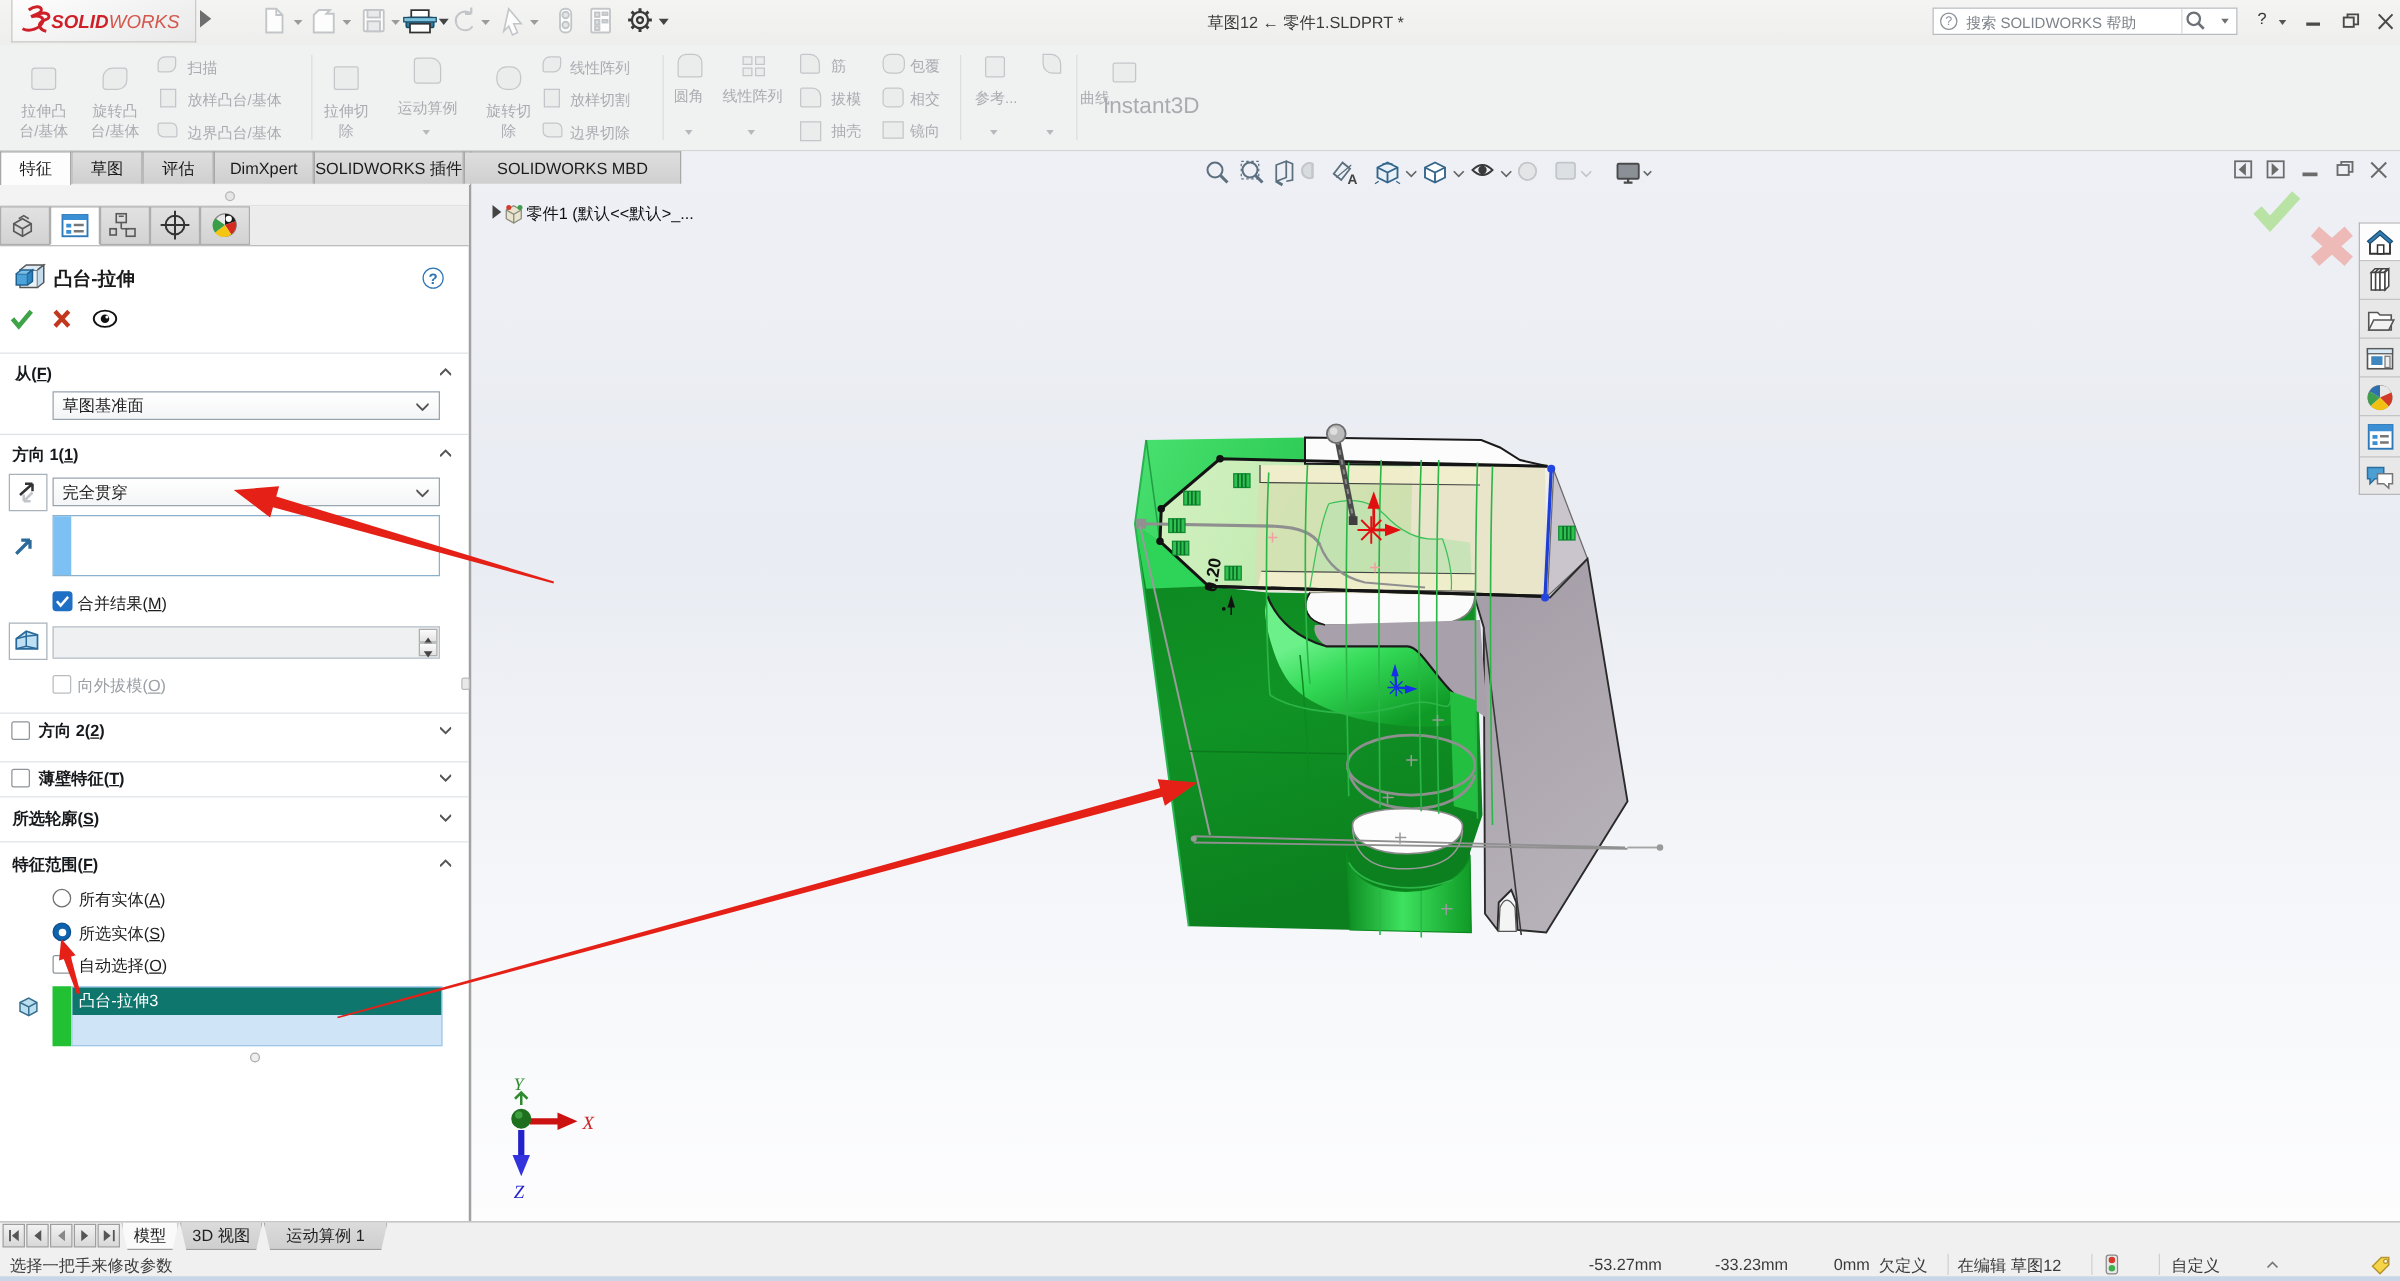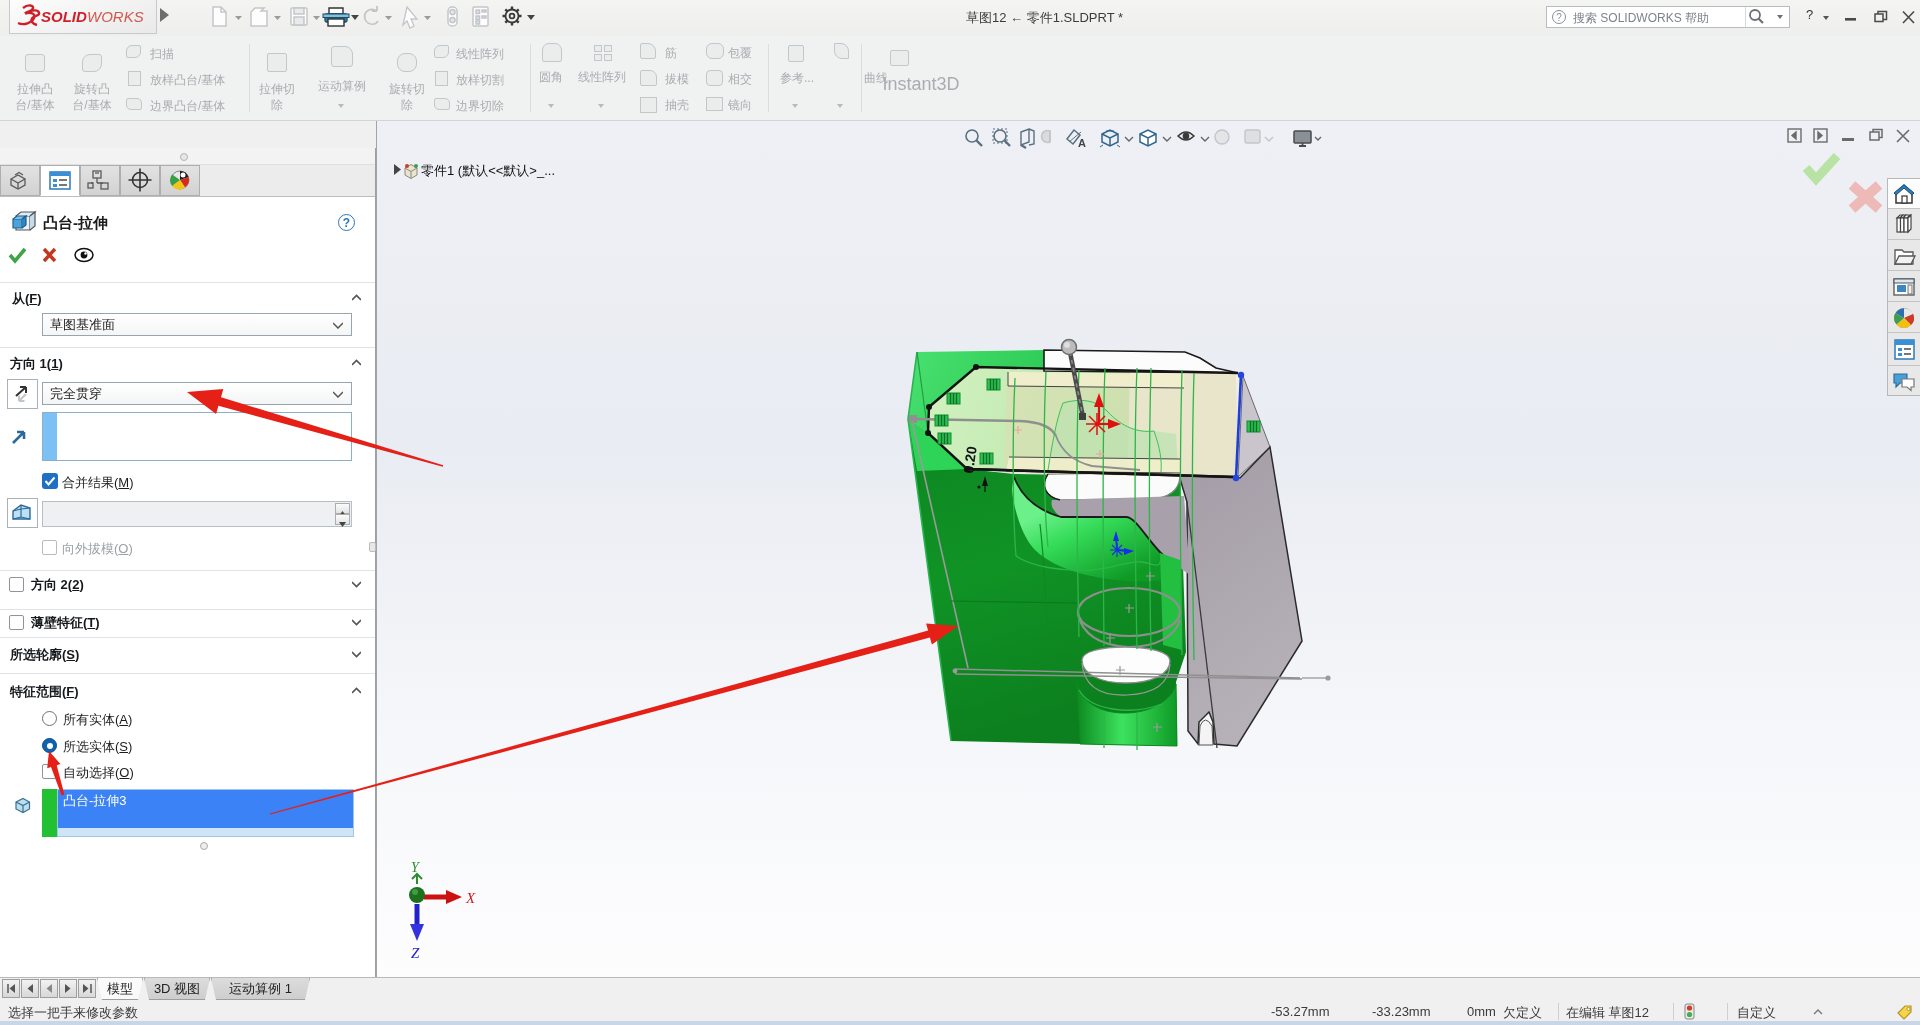--- a/index.html
+++ b/index.html
@@ -202,20 +202,28 @@
 <div class="rlab rlabc" style="left:797px;top:34px">参考...</div>
 <div class="rdrop" style="left:792px;top:68px"></div>
 <div class="ricon" style="left:834px;top:7px;width:15px;height:16px;border-radius:0 8px 0 8px"></div>
 <div class="rlab rlabc" style="left:876px;top:34px">曲线</div>
 <div class="rdrop" style="left:837px;top:68px"></div>
 <div class="rsep" style="left:861px"></div>
 <div class="ricon" style="left:890px;top:14px;width:19px;height:16px;border-radius:2px"></div>
 <div class="rlab rlabc" style="left:921px;top:38px;font-size:18px">Instant3D</div>
 </div>
 
+<div id="tabrow">
+<div class="ftab act" style="left:0px;width:57px">特征</div>
+<div class="ftab" style="left:57px;width:57px">草图</div>
+<div class="ftab" style="left:114px;width:57px">评估</div>
+<div class="ftab" style="left:171px;width:80px">DimXpert</div>
+<div class="ftab" style="left:251px;width:120px">SOLIDWORKS 插件</div>
+<div class="ftab" style="left:371px;width:174px">SOLIDWORKS MBD</div>
+</div>
 
 <div id="vp">
 
 <svg style="position:absolute;left:14px;top:39px" width="240" height="22" viewBox="0 0 240 22">
         <path d="M3 4 l7 5.5 -7 5.5 z" fill="#444"></path>
         <path d="M14 8 l6-3.5 6 3.5 v7 l-6 3.5 -6-3.5 z" fill="#e8e4d0" stroke="#8a8a7a"></path>
         <path d="M14 8 l6 3.5 6-3.5 M20 11.5 V18.5" fill="none" stroke="#8a8a7a"></path>
         <circle cx="16" cy="6" r="2" fill="#d43a2a"></circle>
         <circle cx="25" cy="6" r="2" fill="#3f9e4d"></circle>
       </svg>
@@ -426,21 +434,21 @@
       </div>
 <div class="lbl" style="left:63px;top:590px">所选实体(<u>S</u>)</div>
 <div class="cbx" style="left:42px;top:616px"></div>
 <div class="lbl" style="left:63px;top:616px">自动选择(<u>O</u>)</div>
 <svg style="position:absolute;left:13px;top:647px" width="19" height="20" viewBox="0 0 19 20">
         <path d="M3 7 L10 3.5 L16.5 7 L16.5 14 L10 17.5 L3 14 Z" fill="#bcdff0" stroke="#39708f" stroke-width="1.2"></path>
         <path d="M3 7 L10 10.5 L16.5 7 M10 10.5 V17.5" fill="none" stroke="#39708f" stroke-width="1.2"></path>
       </svg>
 <div style="position:absolute;left:42px;top:641px;width:15px;height:48px;background:#21c133"></div>
 <div style="position:absolute;left:57px;top:641px;width:297px;height:48px;background:#cfe4f7;border:1px solid #9ec7ea">
-<div style="position:absolute;left:0px;top:0px;width:295px;height:38px;background:#3b82f6;color:#fff;font-size:13px;line-height:22px;padding-left:5px">凸台-拉伸3</div>
+<div style="position:absolute;left:0px;top:0px;width:295px;height:22px;background:#0f766e;color:#fff;font-size:13px;line-height:22px;padding-left:5px">凸台-拉伸3</div>
       </div>
 <div style="position:absolute;left:200px;top:694px;width:8px;height:8px;border-radius:50%;background:#eee;border:1px solid #aaa"></div>
 <div style="position:absolute;left:369px;top:394px;width:7px;height:10px;background:#e8e8e8;border:1px solid #bbb;border-radius:2px"></div>
 </div>
 
 <div id="btm">
 <div class="navb" style="left:2px"><svg width="16" height="17">
           <path d="M5 4 v9" stroke="#555" stroke-width="1.5"></path>
           <path d="M12 4 L6.5 8.5 L12 13 Z" fill="#555"></path>
         </svg></div>

